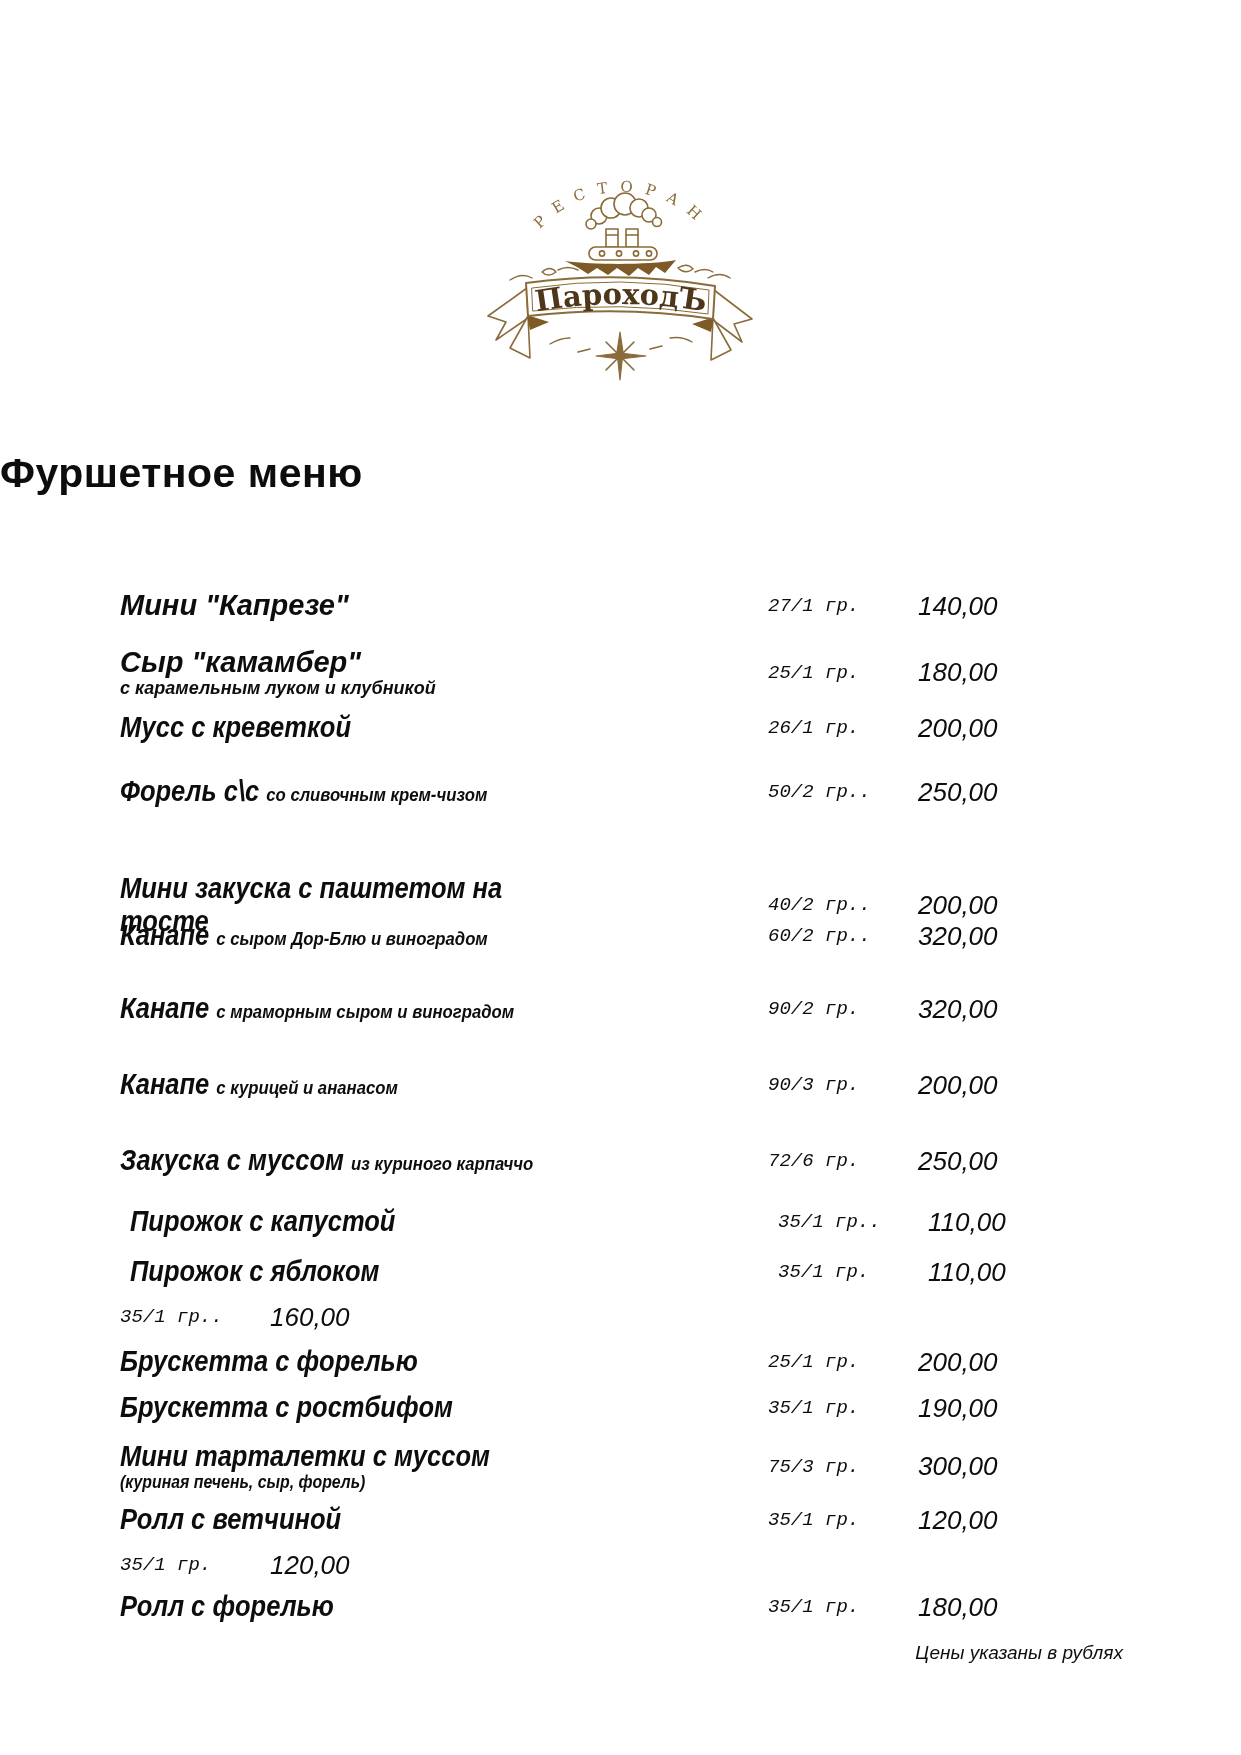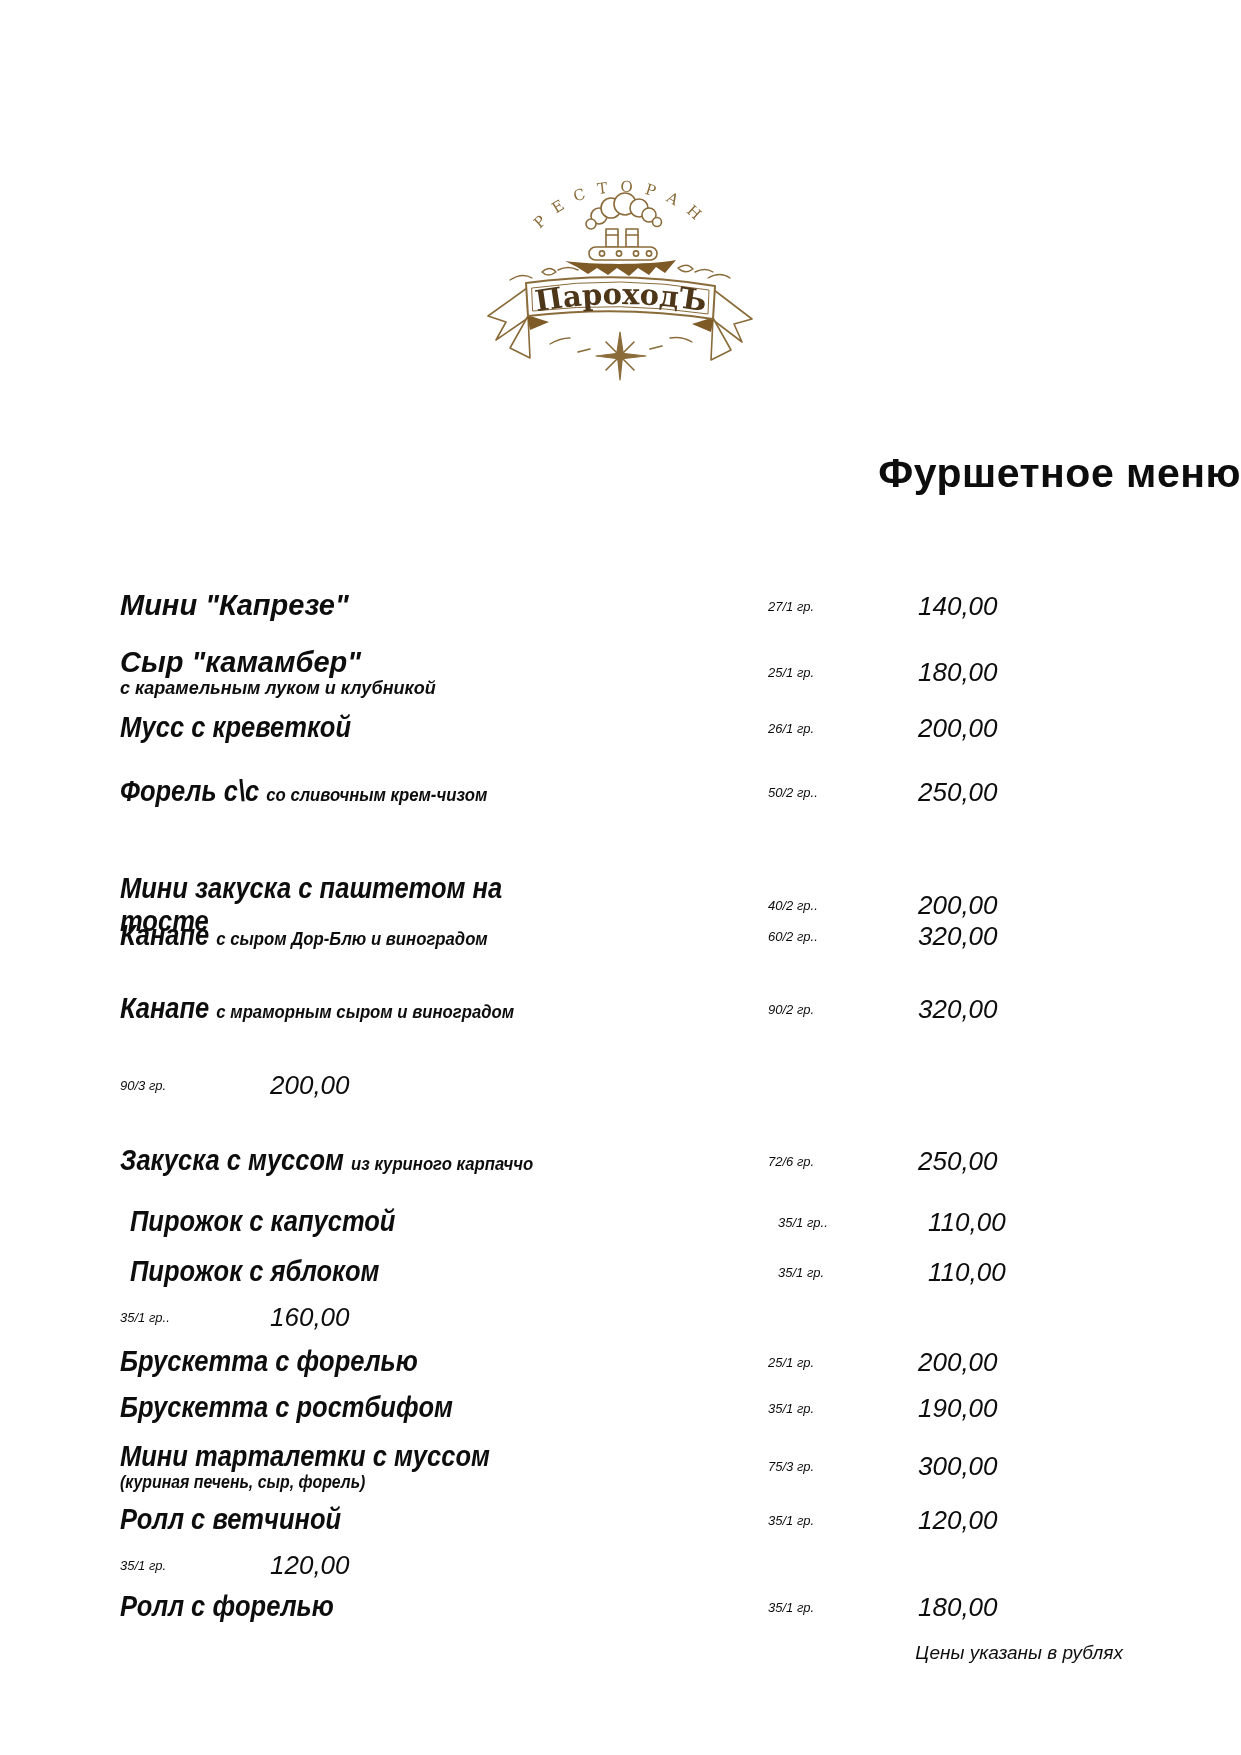--- a/index.html
+++ b/index.html
@@ -3,35 +3,35 @@
 <meta charset="utf-8">
 <style>
   html,body{margin:0;padding:0;background:#ffffff;}
   .page{position:relative;width:1241px;height:1755px;background:#fff;overflow:hidden;
         font-family:"Liberation Sans",sans-serif;color:#0d0d0d;}
 
   
   .logo{position:absolute;left:450px;top:152px;width:340px;height:236px;}
 
   
-  .title{position:absolute;top:450px;left:0;width:100%;text-align:right;
+  .title{position:absolute;top:450px;left:0;width:100%;text-align:left;
          font-size:41px;font-weight:bold;letter-spacing:.5px;}
 
   
   .row{position:absolute;left:120px;width:998px;display:flex;align-items:center;min-height:34px;}
   .name{flex:0 0 648px;line-height:1.15;}
   .squeeze{display:inline-block;transform:scaleX(0.88);transform-origin:0 50%;}
   .nosqz{transform:none;}
   .nm{font-size:29px;font-weight:bold;font-style:italic;}
   .sfx{font-size:19px;font-weight:bold;font-style:italic;margin-left:8px;}
   .sub{font-size:18px;font-weight:bold;font-style:italic;line-height:1.1;}
   .narrow .name{flex-basis:648px;}
   .narrow .nm-wrap{display:inline-block;max-width:470px;}
   .indent .name{padding-left:10px;}
-  .portion{flex:0 0 150px;font-family:Liberation Sans, sans-serif;font-style:italic;font-size:13px;}
+  .portion{flex:0 0 150px;font-family:Liberation Mono, monospace;font-style:italic;font-size:19px;}
   .price{flex:1 1 auto;font-style:italic;font-weight:500;font-size:26px;}
 
   .footer{position:absolute;top:1642px;right:118px;font-size:19px;font-style:italic;font-weight:500;}
 </style>
 </head>
 <body>
 
 <div class="page">
 
   <svg class="logo" viewBox="0 0 340 236" fill="none" stroke-linecap="round" stroke-linejoin="round">
@@ -142,20 +142,21 @@
     <div class="price">320,00</div>
   </div>
 
   <div class="row" style="top:992px">
     <div class="name"><span class="squeeze"><span class="nm">Канапе</span><span class="sfx">с мраморным сыром и виноградом</span></span></div>
     <div class="portion">90/2 гр.</div>
     <div class="price">320,00</div>
   </div>
 
   <div class="row" style="top:1068px">
+    <div class="name"><span class="squeeze"><span class="nm">Канапе</span><span class="sfx">с курицей и ананасом</span></span></div>
     <div class="portion">90/3 гр.</div>
     <div class="price">200,00</div>
   </div>
 
   <div class="row" style="top:1144px">
     <div class="name"><span class="squeeze"><span class="nm">Закуска с муссом</span><span class="sfx">из куриного карпаччо</span></span></div>
     <div class="portion">72/6 гр.</div>
     <div class="price">250,00</div>
   </div>
 

